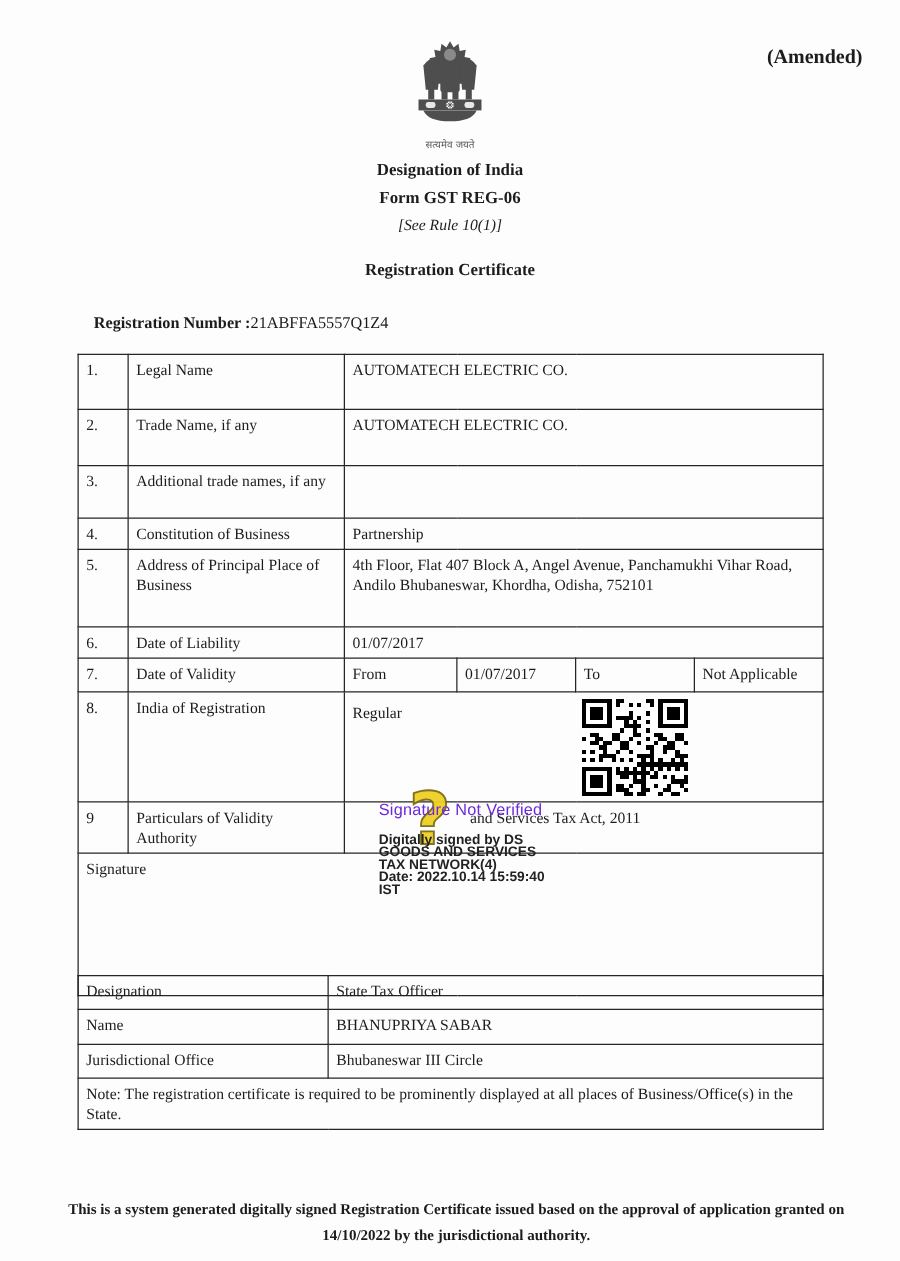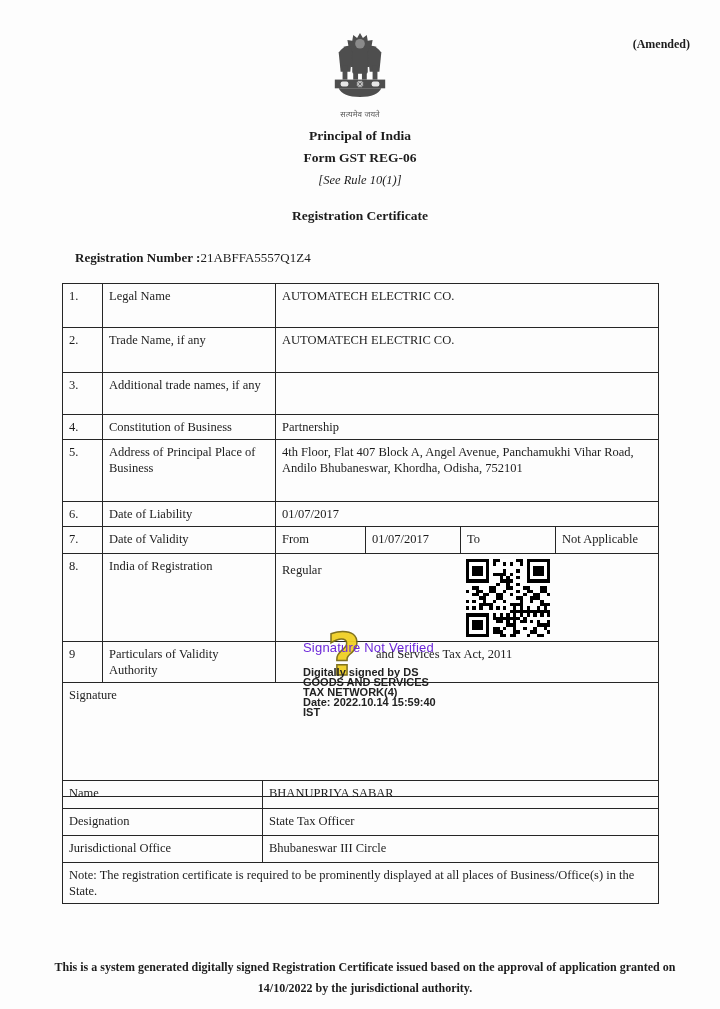--- a/index.html
+++ b/index.html
@@ -1,19 +1,19 @@
 <!DOCTYPE html>
 <html><head>
 <meta charset="utf-8">
 <style>
   html,body{margin:0;padding:0;background:#ffffff;}
   .page{position:relative;width:720px;height:1009px;background:#fdfdfd;
         font-family:"Liberation Serif",serif;color:#1c1c1c;overflow:hidden;}
 
-  .amended{position:absolute;top:37px;right:30px;font-weight:bold;font-size:12px;}
+  .amended{position:absolute;top:37px;right:30px;font-weight:bold;font-size:16px;}
 
   .emblem-wrap{position:absolute;top:31px;left:0;width:100%;text-align:center;}
   .motto{font-size:8px;color:#5a5a5a;margin-top:1px;
          font-family:"DejaVu Sans","Liberation Sans",sans-serif;}
 
   .titles{position:absolute;top:125px;left:0;width:100%;text-align:center;
           font-weight:bold;font-size:13.5px;line-height:22px;}
   .rule-ref{font-weight:normal;font-style:italic;font-size:12.5px;}
   .cert-title{margin-top:14px;}
 
@@ -69,21 +69,21 @@
         <circle cx="32" cy="53.5" r="3.6" fill="none" stroke="#4e4e4e" stroke-width="1"></circle>
         <path d="M32 50 v7 M28.5 53.5 h7 M29.6 51.1 l4.8 4.8 M34.4 51.1 l-4.8 4.8" stroke="#4e4e4e" stroke-width="0.7"></path>
         <rect x="12" y="51" width="8" height="5" rx="2" fill="#e8e8e8"></rect>
         <rect x="44" y="51" width="8" height="5" rx="2" fill="#e8e8e8"></rect>
       </svg>
     </span>
     <div class="motto">सत्यमेव जयते</div>
   </div>
 
   <div class="titles">
-    <div>Principal of India</div>
+    <div>Designation of India</div>
     <div>Form GST REG-06</div>
     <div class="rule-ref">[See Rule 10(1)]</div>
     <div class="cert-title">Registration Certificate</div>
   </div>
 
   <div class="regnum">
     <span class="lbl">Registration Number :</span><span>21ABFFA5557Q1Z4</span>
   </div>
 
   <table class="tbl tbl-top">
@@ -151,27 +151,27 @@
     </tr>
   </tbody>
     </table>
 
   <table class="tbl tbl-bottom">
     <colgroup>
         <col style="width:200px">
         <col style="width:396px">
       </colgroup>
     <tbody>
-        <tr style="height:28px">
+        <tr style="height:27px">
+      <td>Designation</td>
+      <td>State Tax Officer</td>
+    </tr>
+    <tr style="height:28px">
       <td>Name</td>
       <td>BHANUPRIYA SABAR</td>
-    </tr>
-    <tr style="height:27px">
-      <td>Designation</td>
-      <td>State Tax Officer</td>
     </tr>
     <tr style="height:27px">
       <td>Jurisdictional Office</td>
       <td>Bhubaneswar III Circle</td>
     </tr>
     <tr style="height:23px">
       <td colspan="2">Note: The registration certificate is required to be prominently displayed at all places of Business/Office(s) in the State.</td>
     </tr>
   </tbody>
     </table>

